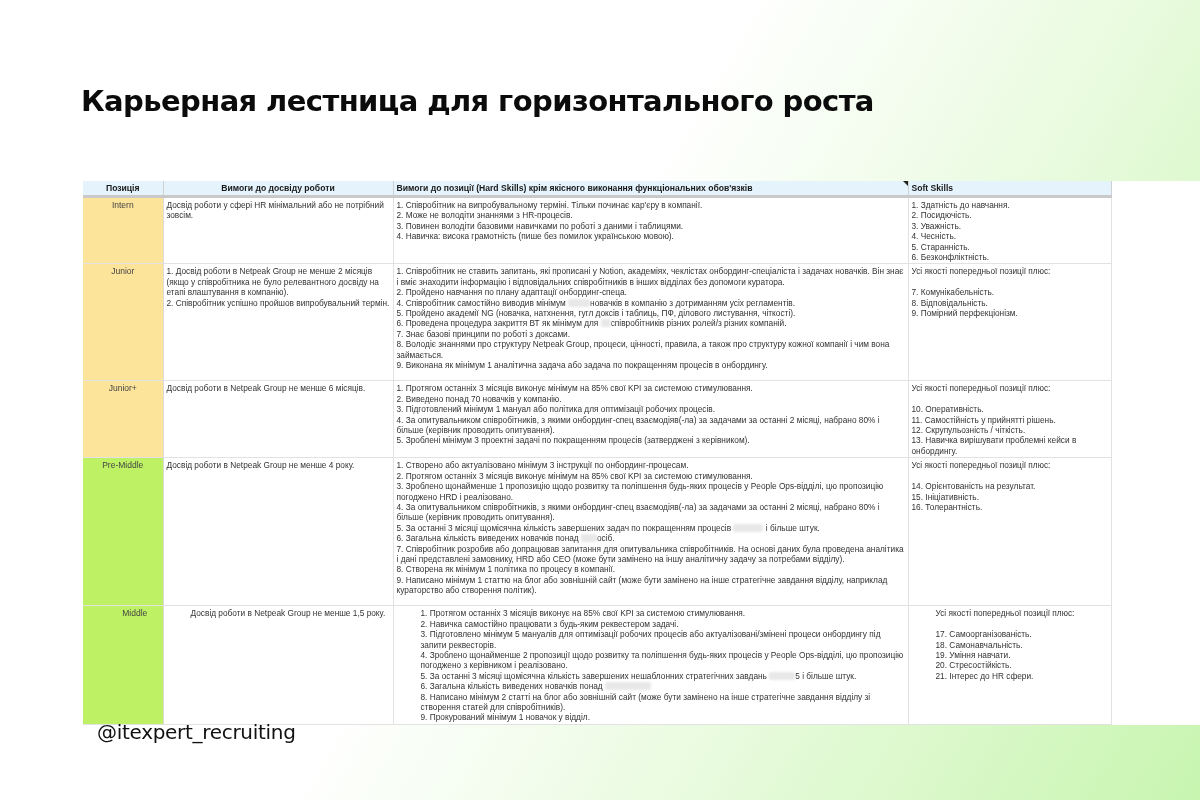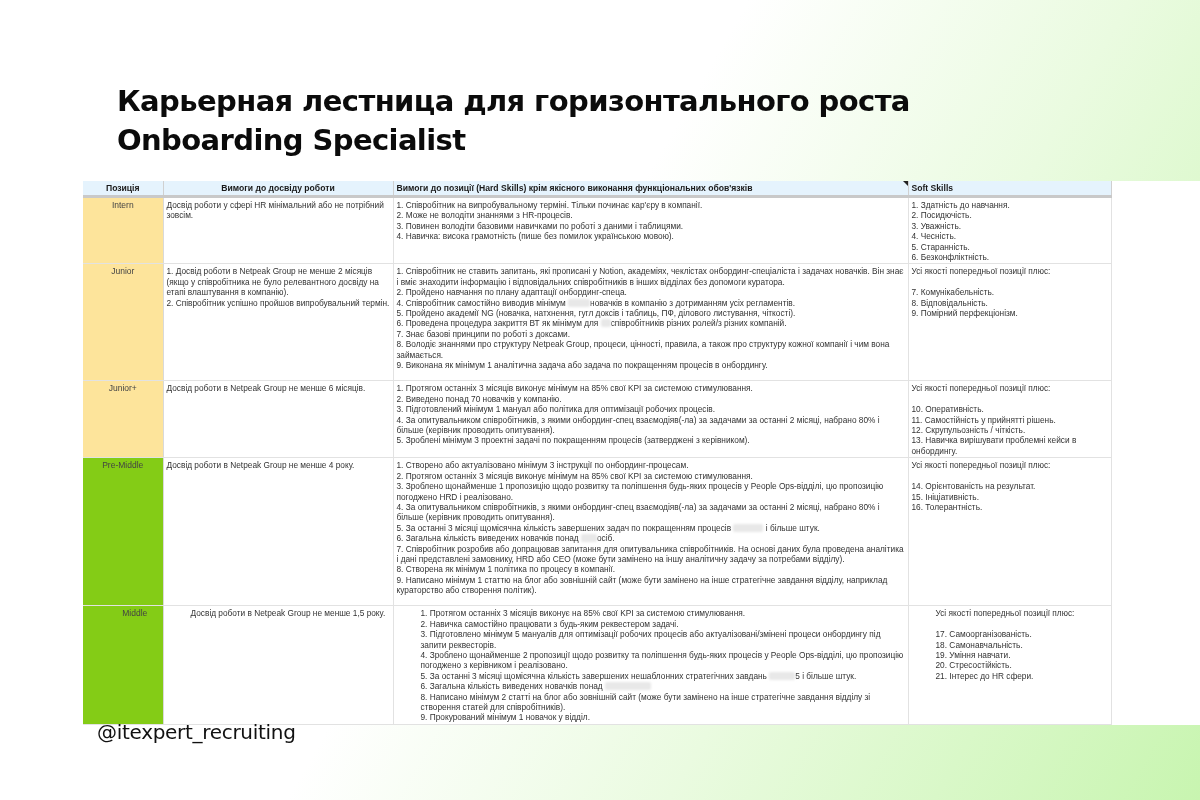--- a/index.html
+++ b/index.html
@@ -8,21 +8,21 @@
     background: linear-gradient(120deg, #ffffff 0%, #ffffff 45%, #eafbe0 68%, #c8f5b0 100%);
     font-family: "Liberation Sans", sans-serif;
     color: #111;
   }
   .title {
     position: absolute; left: 81px; top: 82px;
     font-family: "DejaVu Sans", sans-serif;
     font-weight: bold; font-size: 29px; line-height: 39px;
     letter-spacing: -0.6px; color: #0b0b0b;
   }
-  .title div { white-space: nowrap; margin-left: 36px; }
+  .title div { white-space: nowrap; }
   .sheet {
     position: absolute; left: 83px; top: 181px; width: 1188px;
     background: #ffffff;
   }
   table {
     border-collapse: collapse; table-layout: fixed; width: 1028px;
     font-family: "Liberation Sans", sans-serif; font-size: 8.3px; line-height: 10.4px; color: #333;
   }
   col.c-pos { width: 80px; }
   col.c-exp { width: 230px; }
@@ -40,21 +40,21 @@
     position: absolute; right: 0; top: 0; width: 0; height: 0;
     border-top: 5px solid #222; border-left: 5px solid transparent;
   }
   td {
     vertical-align: top; padding: 2px 3px 1px 3px;
     border-right: 1px solid #e2e2e2; border-bottom: 1px solid #e2e2e2;
     white-space: pre-line; overflow: hidden;
   }
   td.pos { text-align: center; color: #444; font-size: 8.5px; border-right: 1px solid #d9d9d9; }
   td.pos.yellow { background: #fde49b; }
-  td.pos.green { background: #84cc16; }
+  td.pos.green { background: #bef264; }
   tr.r-intern td { height: 62px; }
   tr.r-junior td { height: 113px; }
   tr.r-juniorp td { height: 71px; }
   tr.r-premiddle td { height: 144px; }
   tr.r-middle td { height: 114px; padding-left: 27px; }
   .blur {
     display: inline-block; height: 8px; vertical-align: -1px;
     background: #e8e8e8; border-radius: 2px; filter: blur(1px);
   }
   .footer {
@@ -62,21 +62,20 @@
     font-family: "DejaVu Sans", sans-serif; font-size: 20px; color: #111;
     letter-spacing: -0.3px;
     margin-left: 16px;
   }
 </style>
 </head>
 <body>
 
 <div class="title">
   <div>Карьерная лестница для горизонтального роста</div>
-  <div>Onboarding Specialist</div>
 </div>
 
 <div class="sheet">
   <table>
     <colgroup>
       <col class="c-pos">
         <col class="c-exp">
         <col class="c-hard">
         <col class="c-soft">
     </colgroup>

